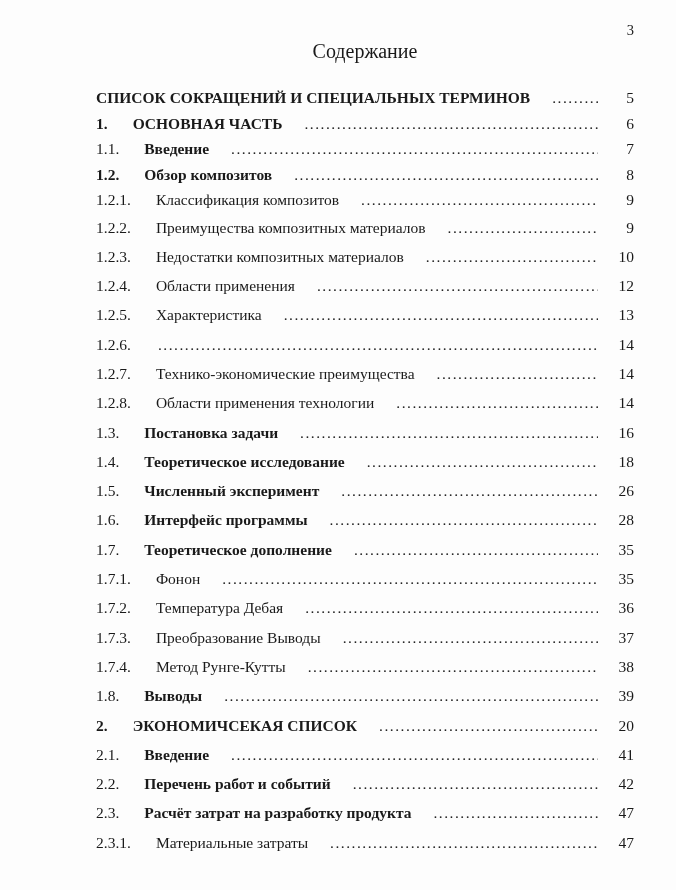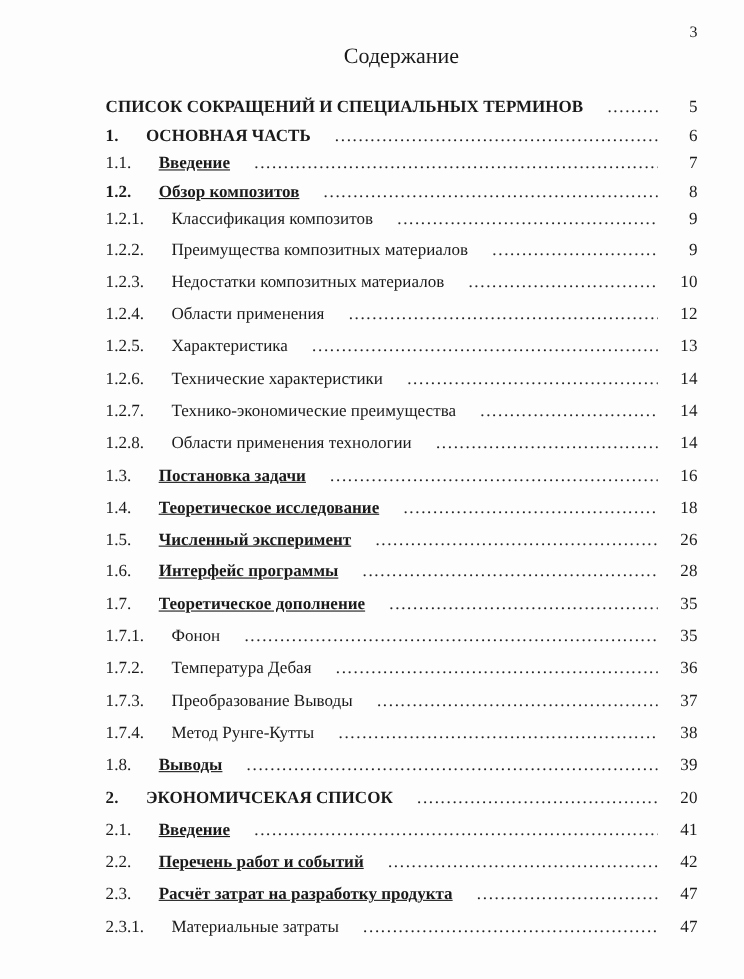--- a/index.html
+++ b/index.html
@@ -46,21 +46,21 @@
     flex:1 1 auto;
     overflow:hidden;
     white-space:nowrap;
     letter-spacing:1.5px;
     padding:0 3px 0 2px;
     color:#222;
   }
   .page{flex:0 0 auto;text-align:right;min-width:16px;}
   
   .row.s .num,.row.s .title{font-weight:bold;}
-  .row.b .title{font-weight:bold;text-decoration:underline;}
+  .row.b .title{font-weight:bold;}
   .row.bn .num{font-weight:bold;}
 </style>
 </head>
 <body>
 
 <div class="doc">
   <div class="pagenum-top">3</div>
   <div class="doc-title">Содержание</div>
 
   <div class="toc">
@@ -112,21 +112,20 @@
         <span class="page">12</span>
       </div>
     <div class="row p">
         <span class="num">1.2.5.</span>
         <span class="title">Характеристика</span>
         <span class="dots">................................................................................................................................................................</span>
         <span class="page">13</span>
       </div>
     <div class="row p">
         <span class="num">1.2.6.</span>
-        <span class="title">Технические характеристики</span>
         <span class="dots">................................................................................................................................................................</span>
         <span class="page">14</span>
       </div>
     <div class="row p">
         <span class="num">1.2.7.</span>
         <span class="title">Технико-экономические преимущества</span>
         <span class="dots">................................................................................................................................................................</span>
         <span class="page">14</span>
       </div>
     <div class="row p">

